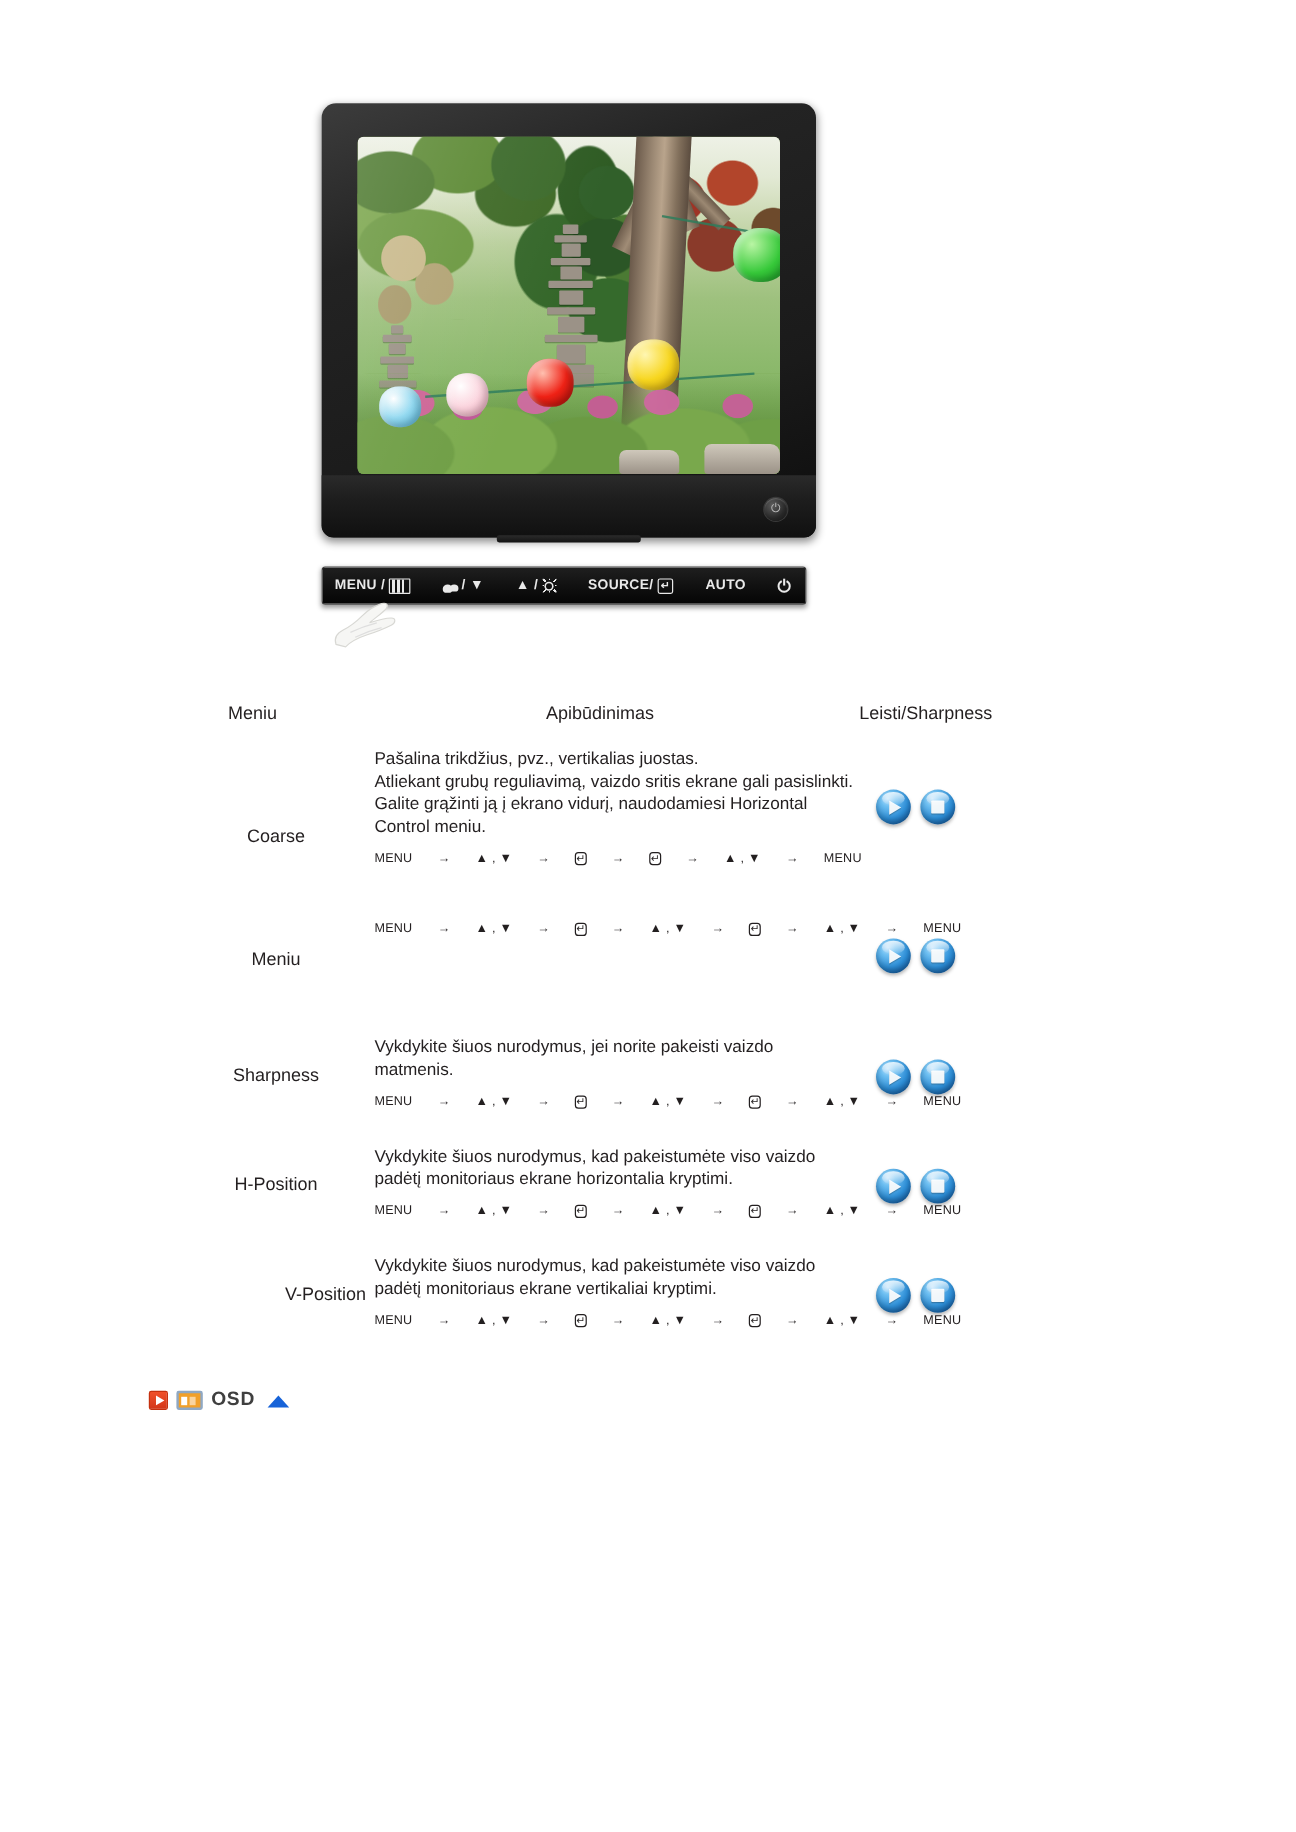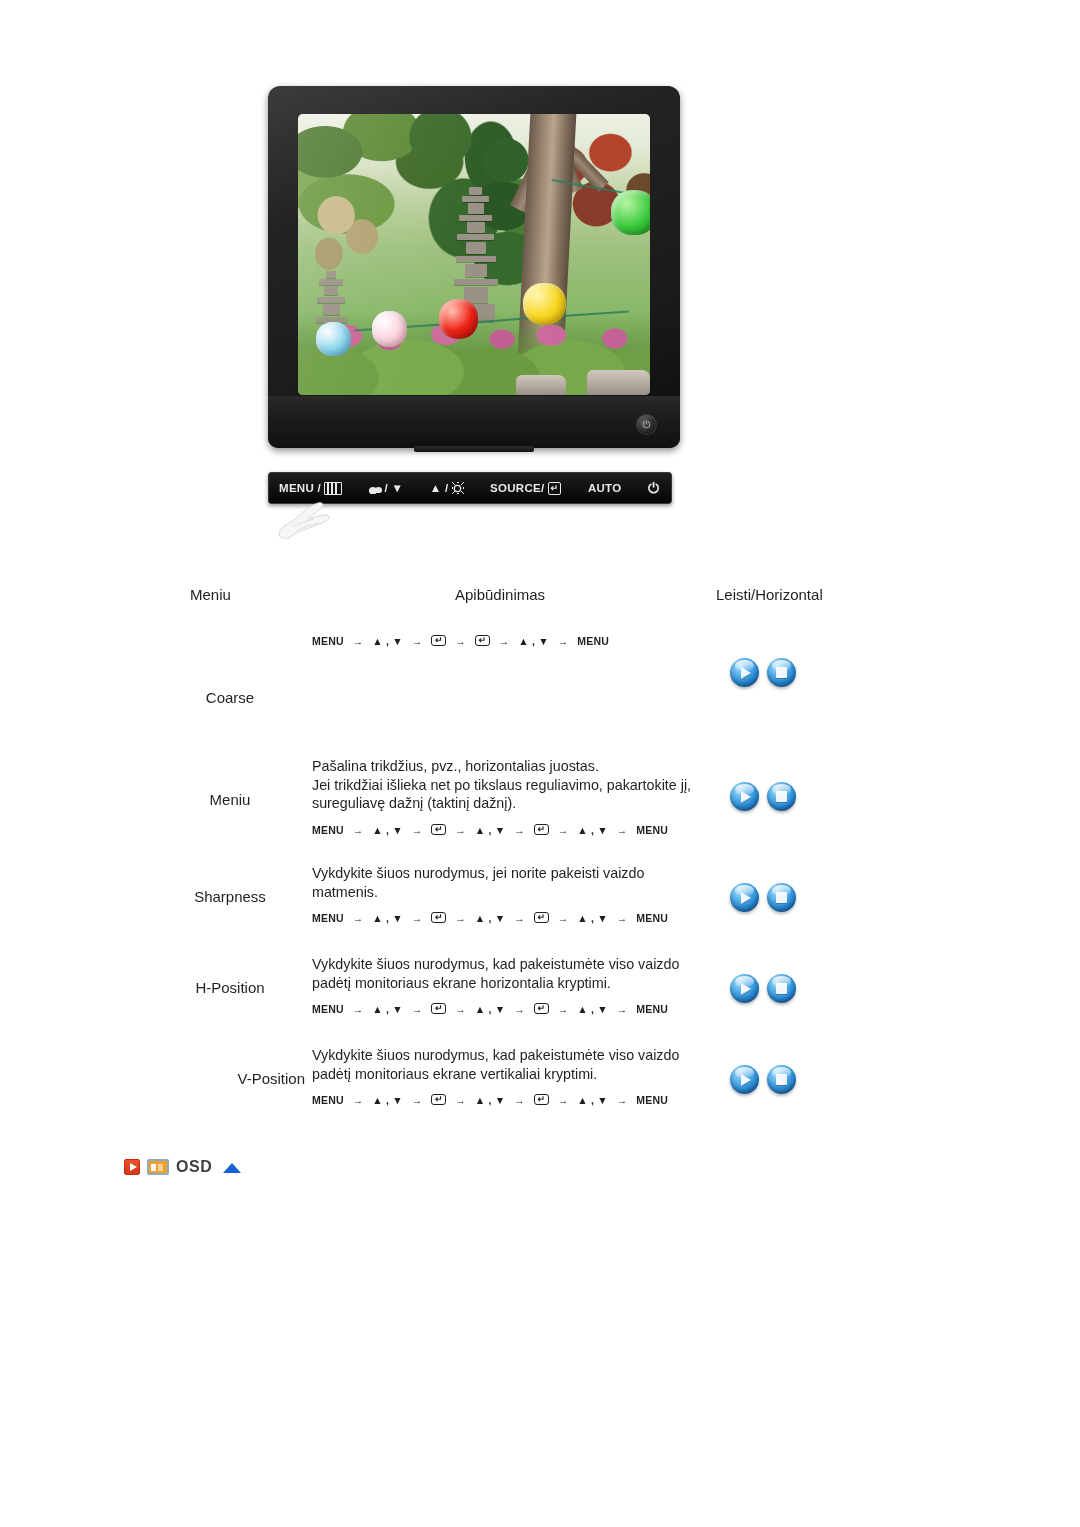--- a/index.html
+++ b/index.html
@@ -351,23 +351,23 @@
     line-height: 18.6px;
     color: #231f20;
   }
   .keyseq {
     margin-top: 11px;
     font-size: 10.5px;
     line-height: 12px;
     color: #231f20;
     white-space: nowrap;
     display: flex;
-    gap: 8px;
+    align-items: center;
+    gap: 20px;
     font-family: "Liberation Sans", sans-serif;
-    font-weight: bold;
   }
   .keyseq .k { letter-spacing: .2px; }
   .keyseq .arrow { padding: 0 1px; }
   .enterkey {
     display: inline-flex;
     align-items: center;
     justify-content: center;
     width: 15px; height: 11px;
     border: 1px solid #231f20;
     border-radius: 3px;
@@ -586,26 +586,28 @@
            C48 27, 40 30, 34 32 C28 34, 20 38, 16 42 Z" fill="#f6f6f4" stroke="#d8d8d4" stroke-width="1"></path>
   <path d="M20 30 C26 27, 34 24, 42 22" fill="none" stroke="#dedede" stroke-width="1"></path>
   <path d="M24 34 C30 31, 38 28, 46 26" fill="none" stroke="#dedede" stroke-width="1"></path>
 </svg>
 
 <div class="table">
 
   <div class="thead">
     <div class="th th-menu">Meniu</div>
     <div class="th th-desc">Apibūdinimas</div>
-    <div class="th th-play">Leisti/Horizontal</div>
+    <div class="th th-play">Leisti/Sharpness</div>
   </div>
 
   <div class="row" style="top:624px;">
     <div class="cell-menu" style="top:65px;">Coarse</div>
     <div class="cell-desc" style="top:0px;">
+      <span style="white-space:pre-line;">Pašalina trikdžius, pvz., vertikalias juostas.
+Atliekant grubų reguliavimą, vaizdo sritis ekrane gali pasislinkti. Galite grąžinti ją į ekrano vidurį, naudodamiesi Horizontal Control meniu.</span>
       <div class="keyseq">
         <span class="k">MENU</span>
         <span class="arrow">→</span>
         <span class="k">▲ , ▼</span>
         <span class="arrow">→</span>
         <span class="enterkey">↵</span>
         <span class="arrow">→</span>
         <span class="enterkey">↵</span>
         <span class="arrow">→</span>
         <span class="k">▲ , ▼</span>
@@ -623,22 +625,20 @@
           <span class="mark">
             <span class="sq"></span>
           </span>
         </div>
     </div>
   </div>
 
   <div class="row" style="top:757px;">
     <div class="cell-menu" style="top:34px;">Meniu</div>
     <div class="cell-desc" style="top:0px;">
-      <span style="white-space:pre-line;">Pašalina trikdžius, pvz., horizontalias juostas.
-Jei trikdžiai išlieka net po tikslaus reguliavimo, pakartokite jį, sureguliavę dažnį (taktinį dažnį).</span>
       <div class="keyseq">
         <span class="k">MENU</span>
         <span class="arrow">→</span>
         <span class="k">▲ , ▼</span>
         <span class="arrow">→</span>
         <span class="enterkey">↵</span>
         <span class="arrow">→</span>
         <span class="k">▲ , ▼</span>
         <span class="arrow">→</span>
         <span class="enterkey">↵</span>

